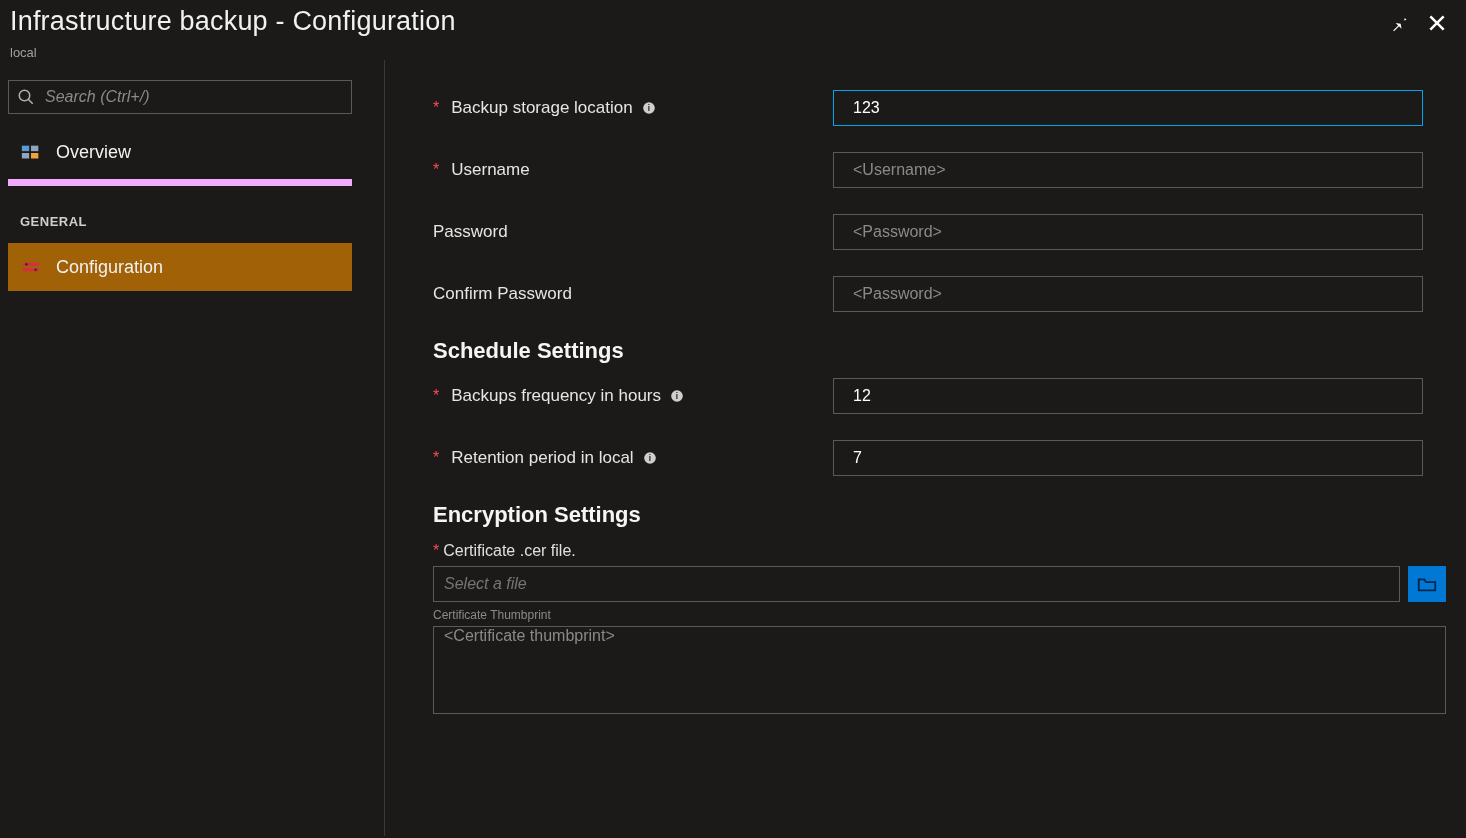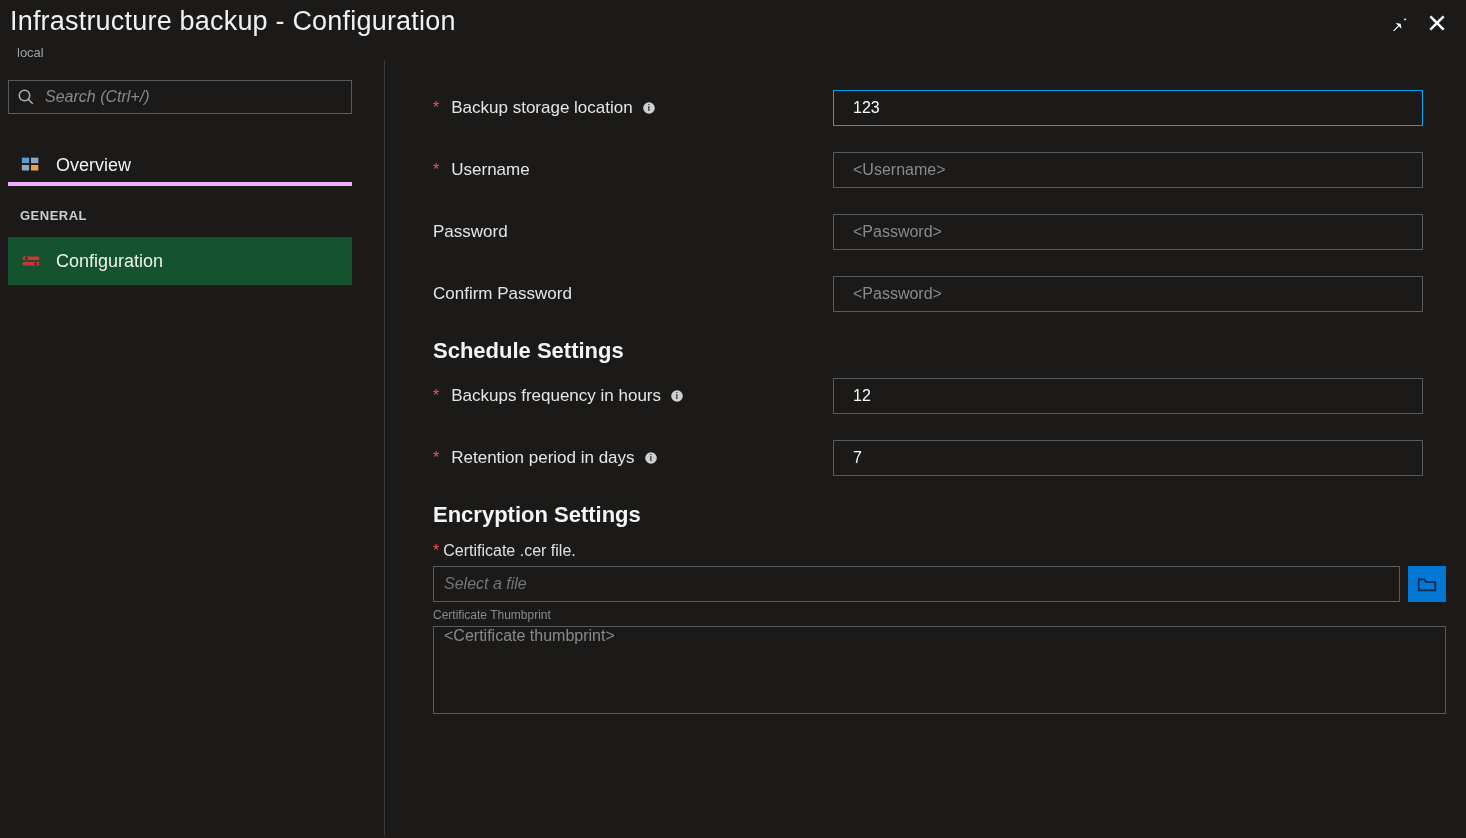--- a/index.html
+++ b/index.html
@@ -24,21 +24,21 @@
   .blade-title {
     font-size: 27px;
     font-weight: 400;
     color: #f1f1f1;
     letter-spacing: 0.2px;
   }
   .blade-subtitle {
     font-size: 13px;
     color: #a0a0a0;
     margin-top: 2px;
-    padding-left: 17px;
+    padding-left: 10px;
   }
   .header-spacer { flex: 1; }
   .header-actions {
     display: flex;
     align-items: center;
     gap: 12px;
     padding-top: 4px;
   }
   .hdr-btn {
     width: 26px;
@@ -96,30 +96,30 @@
     padding: 0 12px;
     font-size: 18px;
     color: #f1f1f1;
     cursor: pointer;
   }
   .nav-item .nav-icon {
     width: 22px; height: 22px;
     margin-right: 14px;
     flex-shrink: 0;
   }
-  .nav-item.overview { border-bottom: 4px solid #f0abfc; padding-bottom: 6px; height: 54px; align-items: flex-end;}
+  .nav-item.overview { border-bottom: 7px solid #f0abfc; padding-bottom: 6px; margin-bottom: 6px; height: 54px;}
   .section-hdr {
     font-size: 13px;
     font-weight: 600;
     letter-spacing: 0.5px;
     color: #cfcfcf;
     padding: 22px 12px 14px 12px;
   }
   .nav-item.selected {
-    background: #14532d;
+    background: #a16207;
   }
 
   .main {
     flex: 1;
     padding: 30px 20px 0 28px;
     overflow: auto;
   }
   .form-row {
     display: flex;
     align-items: center;
@@ -320,21 +320,21 @@
                 <text x="12" y="17" text-anchor="middle" font-size="14" fill="#1b1a19" font-family="Arial" font-weight="bold">i</text>
               </svg>
           </span>
         </div>
         <input class="form-input" type="text" value="12" style="">
       </div>
 
       <div class="form-row">
         <div class="form-label">
           <span class="req">*</span>
-          <span>Retention period in days</span>
+          <span>Retention period in local</span>
           <span class="info-icon">
             <svg width="14" height="14" viewBox="0 0 24 24" fill="currentColor">
                 <circle cx="12" cy="12" r="10"></circle>
                 <text x="12" y="17" text-anchor="middle" font-size="14" fill="#1b1a19" font-family="Arial" font-weight="bold">i</text>
               </svg>
           </span>
         </div>
         <input class="form-input" type="text" value="7" style="">
       </div>
 

